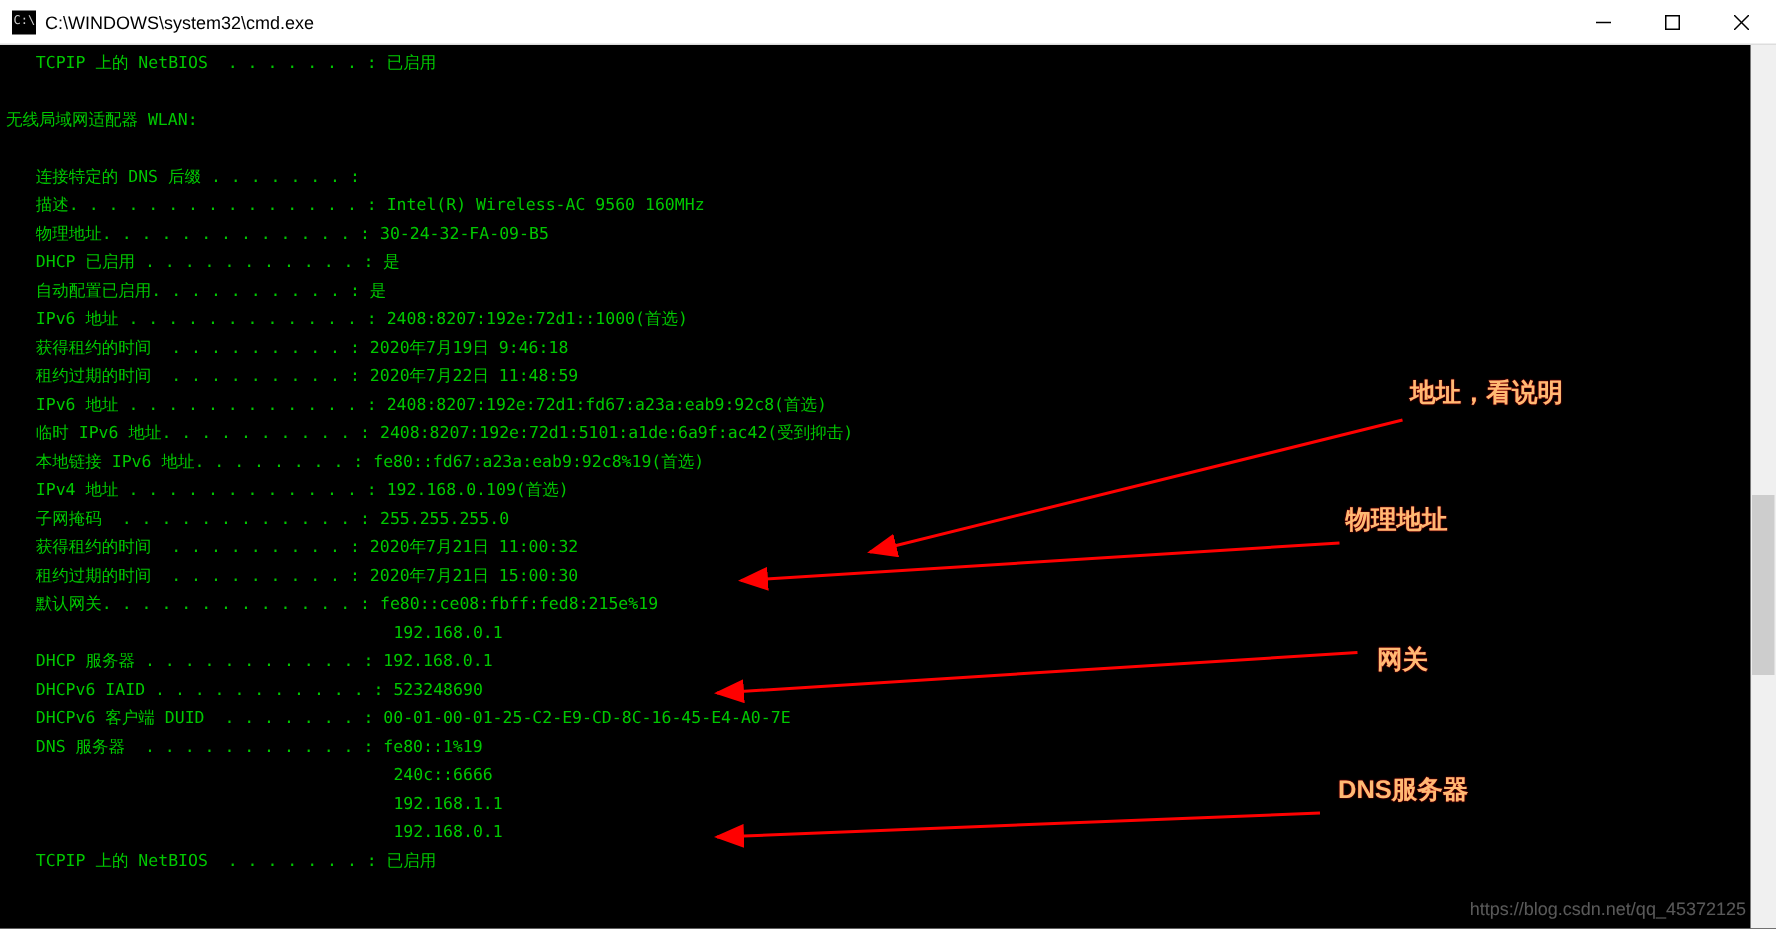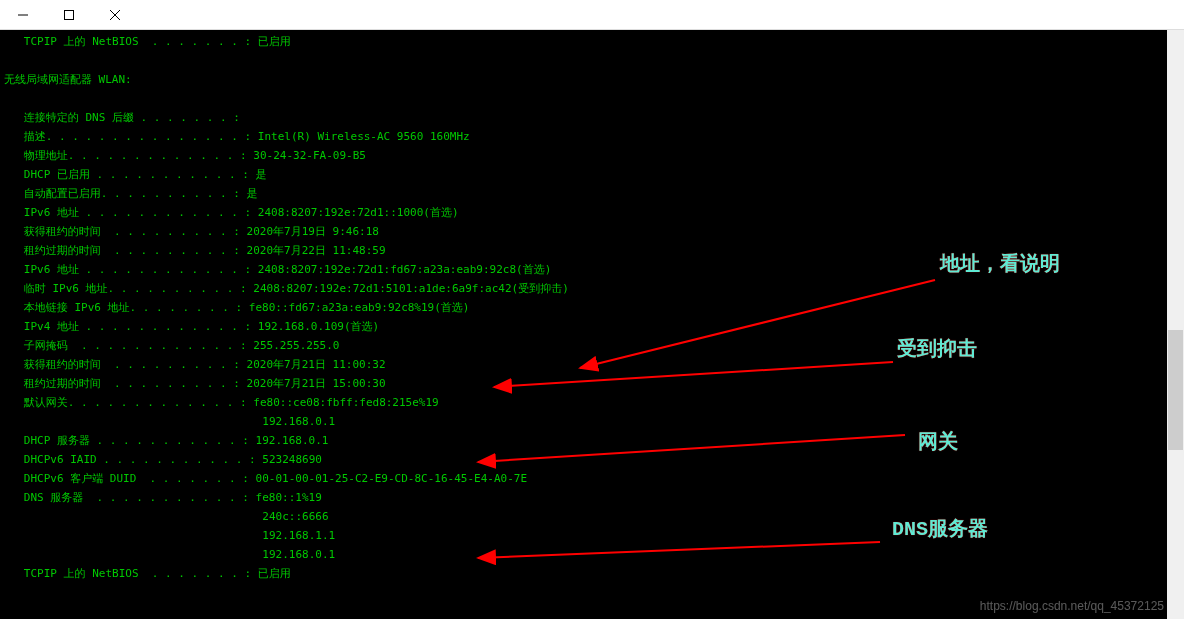--- a/index.html
+++ b/index.html
@@ -82,44 +82,48 @@
     .scrollbar-thumb {
       position: absolute;
       left: 1px;
       width: 15px;
       top: 300px;
       height: 120px;
       background: #cdcdcd;
     }
     .annotation {
       position: absolute;
-      color: #5eead4;
+      color: #fdba74;
       font-weight: bold;
-      font-size: 20px;
-      font-family: Liberation Mono, monospace;
+      font-size: 17px;
+      font-family: Liberation Sans, sans-serif;
       text-shadow: 0 0 1px #ff0000;
     }
     .arrow {
       position: absolute;
       pointer-events: none;
     }
     .watermark {
       position: absolute;
       right: 20px;
       bottom: 6px;
       color: rgba(255,255,255,0.35);
       font-size: 12px;
       font-family: Arial, sans-serif;
       margin-left: 31px;
     }
   </style>
 </head>
 <body>
 
 <div class="titlebar">
+  <div class="titlebar-left">
+    <div class="titlebar-icon"></div>
+    <span class="titlebar-title">C:\WINDOWS\system32\cmd.exe</span>
+  </div>
   <div class="window-controls">
     <div class="win-btn">
       <svg width="10" height="10" viewBox="0 0 10 10">
           <line x1="0" y1="5" x2="10" y2="5" stroke="#000" stroke-width="1"></line>
         </svg>
     </div>
     <div class="win-btn">
       <svg width="10" height="10" viewBox="0 0 10 10">
           <rect x="0.5" y="0.5" width="9" height="9" fill="none" stroke="#000" stroke-width="1"></rect>
         </svg>
@@ -173,18 +177,18 @@
           <polygon points="0 0, 10 4, 0 8" fill="#ff0000"></polygon>
         </marker>
       </defs>
       <line x1="935" y1="250" x2="580" y2="338" stroke="#ff0000" stroke-width="2" marker-end="url(#arrowhead)"></line>
       <line x1="893" y1="332" x2="494" y2="357" stroke="#ff0000" stroke-width="2" marker-end="url(#arrowhead)"></line>
       <line x1="905" y1="405" x2="478" y2="432" stroke="#ff0000" stroke-width="2" marker-end="url(#arrowhead)"></line>
       <line x1="880" y1="512" x2="478" y2="528" stroke="#ff0000" stroke-width="2" marker-end="url(#arrowhead)"></line>
     </svg>
 
   <div class="annotation" style="left:940px; top:220px;">地址，看说明</div>
-  <div class="annotation" style="left:897px; top:305px;">受到抑击</div>
+  <div class="annotation" style="left:897px; top:305px;">物理地址</div>
   <div class="annotation" style="left:918px; top:398px;">网关</div>
   <div class="annotation" style="left:892px; top:485px;">DNS服务器</div>
 
   <div class="watermark">https://blog.csdn.net/qq_45372125</div>
 </div>
 
 </body></html>

